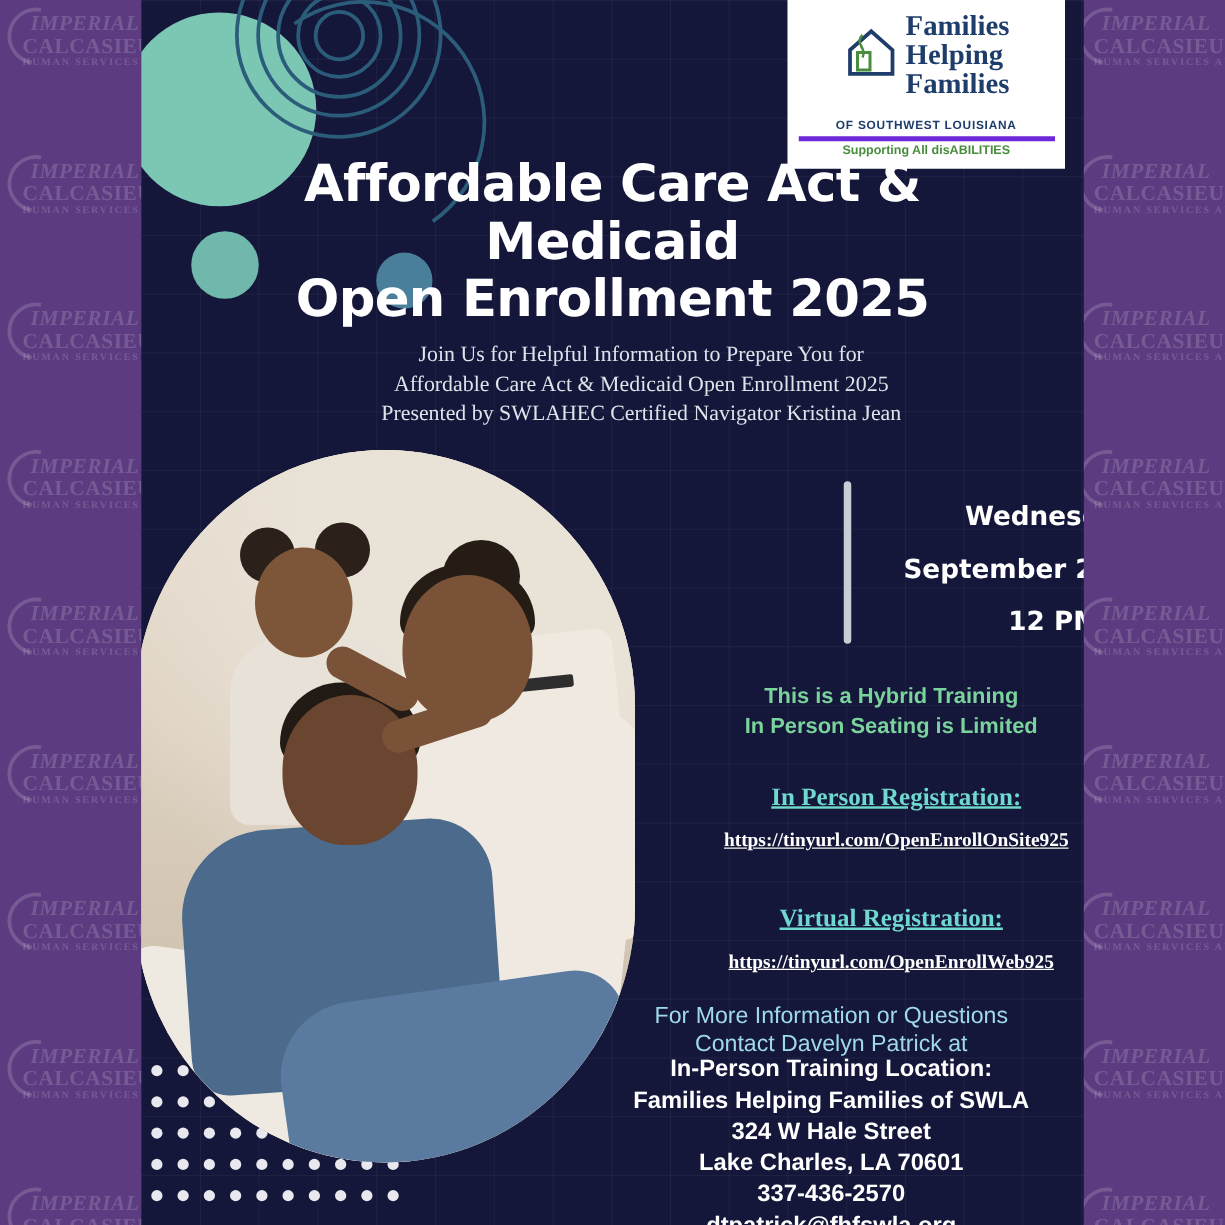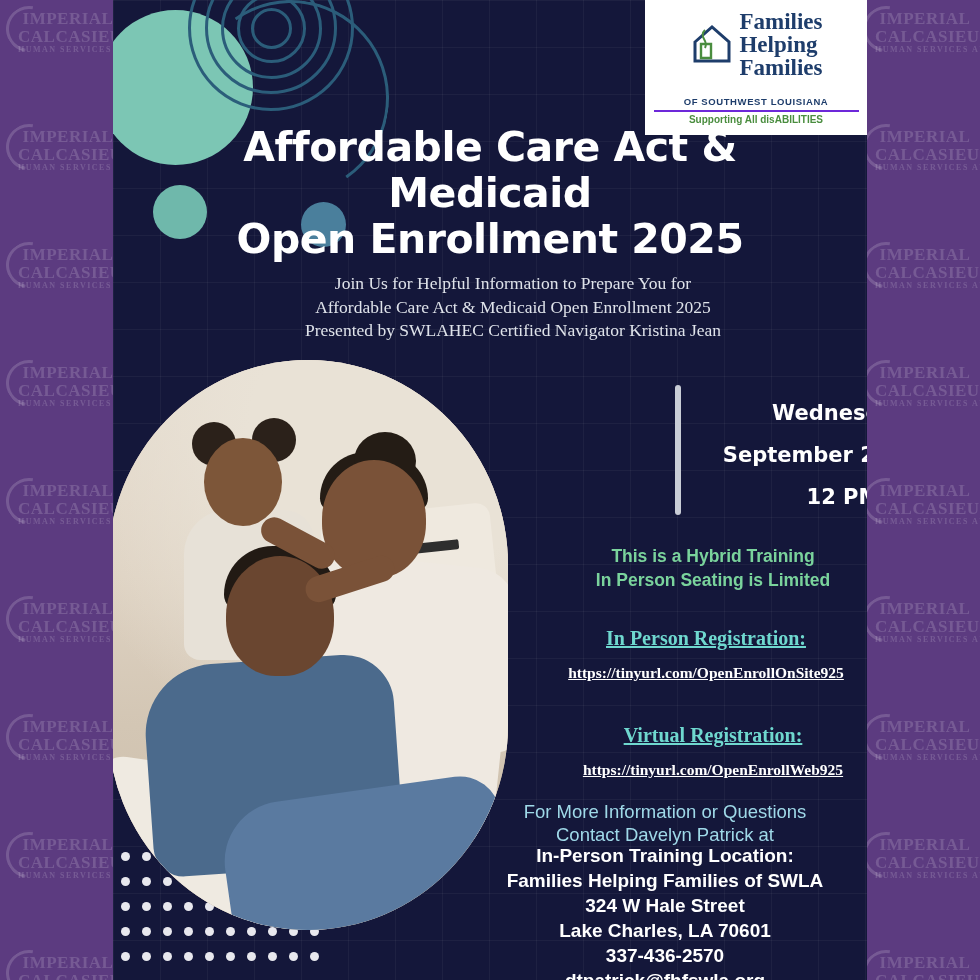--- a/index.html
+++ b/index.html
@@ -30,21 +30,21 @@
   .wm {
     position: absolute;
     color: rgba(255,255,255,0.16);
     font-family: "Liberation Serif", serif;
     font-weight: bold;
     line-height: 1.05;
     letter-spacing: 0.5px;
     white-space: pre;
     text-align: center;
   }
-  .wm .l1 { font-size: 17px; display:block; }
+  .wm .l1 { font-size: 17px; display:block;font-style:italic; }
   .wm .l2 { font-size: 17px; display:block; }
   .wm .l3 { font-size: 8px; display:block; letter-spacing: 1.5px; }
   .wm-swirl {
     position: absolute;
     width: 40px; height: 40px;
     border-radius: 50%;
     border: 3px solid rgba(255,255,255,0.16);
     border-right-color: transparent;
     border-bottom-color: transparent;
     transform: rotate(-35deg);
@@ -115,21 +115,21 @@
   #dots i {
     position: absolute;
     width: 9px; height: 9px; border-radius: 50%;
     background: #e8e8ee;
     display: block;
   }
 
   
   #logo-box {
     position: absolute;
-    right: 0px;
+    right: 15px;
     top: 0px;
     width: 222px;
     height: 135px;
     background: #ffffff;
     display: flex;
     align-items: center;
     justify-content: center;
   }
   #logo-inner { width: 205px; text-align: center; }
   #logo-top { display: flex; align-items: center; justify-content: center; gap: 4px; }
@@ -146,21 +146,21 @@
     font-weight: bold;
     letter-spacing: 0.6px;
     color: #1e3d6b;
     margin-top: 17px;
   }
   #logo-tag {
     font-size: 10px;
     font-weight: bold;
     color: #4a8d3f;
     margin-top: 3px;
-    border-top: 2px solid #6d28d9;
+    border-top: 4px solid #6d28d9;
     padding-top: 2px;
   }
 
   
   #title {
     position: absolute;
     left: 30px;
     top: 125px;
     width: 694px;
     text-align: center;
@@ -269,21 +269,21 @@
   }
   .reg-link {
     color: #ffffff;
     font-family: "Liberation Serif", serif;
     font-size: 15.5px;
     font-weight: bold;
     text-decoration: underline;
     margin-top: 12px;
     line-height: 1.3;
   }
-  #reg1 { left: 438px; top: 625px; width: 310px; text-decoration: underline; }
+  #reg1 { left: 449px; top: 625px; width: 310px; text-decoration: underline; }
   #reg2 { left: 445px; top: 722px; width: 310px; }
 
   #contact {
     left: 350px; top: 800px; width: 404px;
     color: #9fd9e8;
     font-family: "Liberation Sans", sans-serif;
     font-size: 18.5px;
     line-height: 1.25;
     font-weight: normal;
   }

